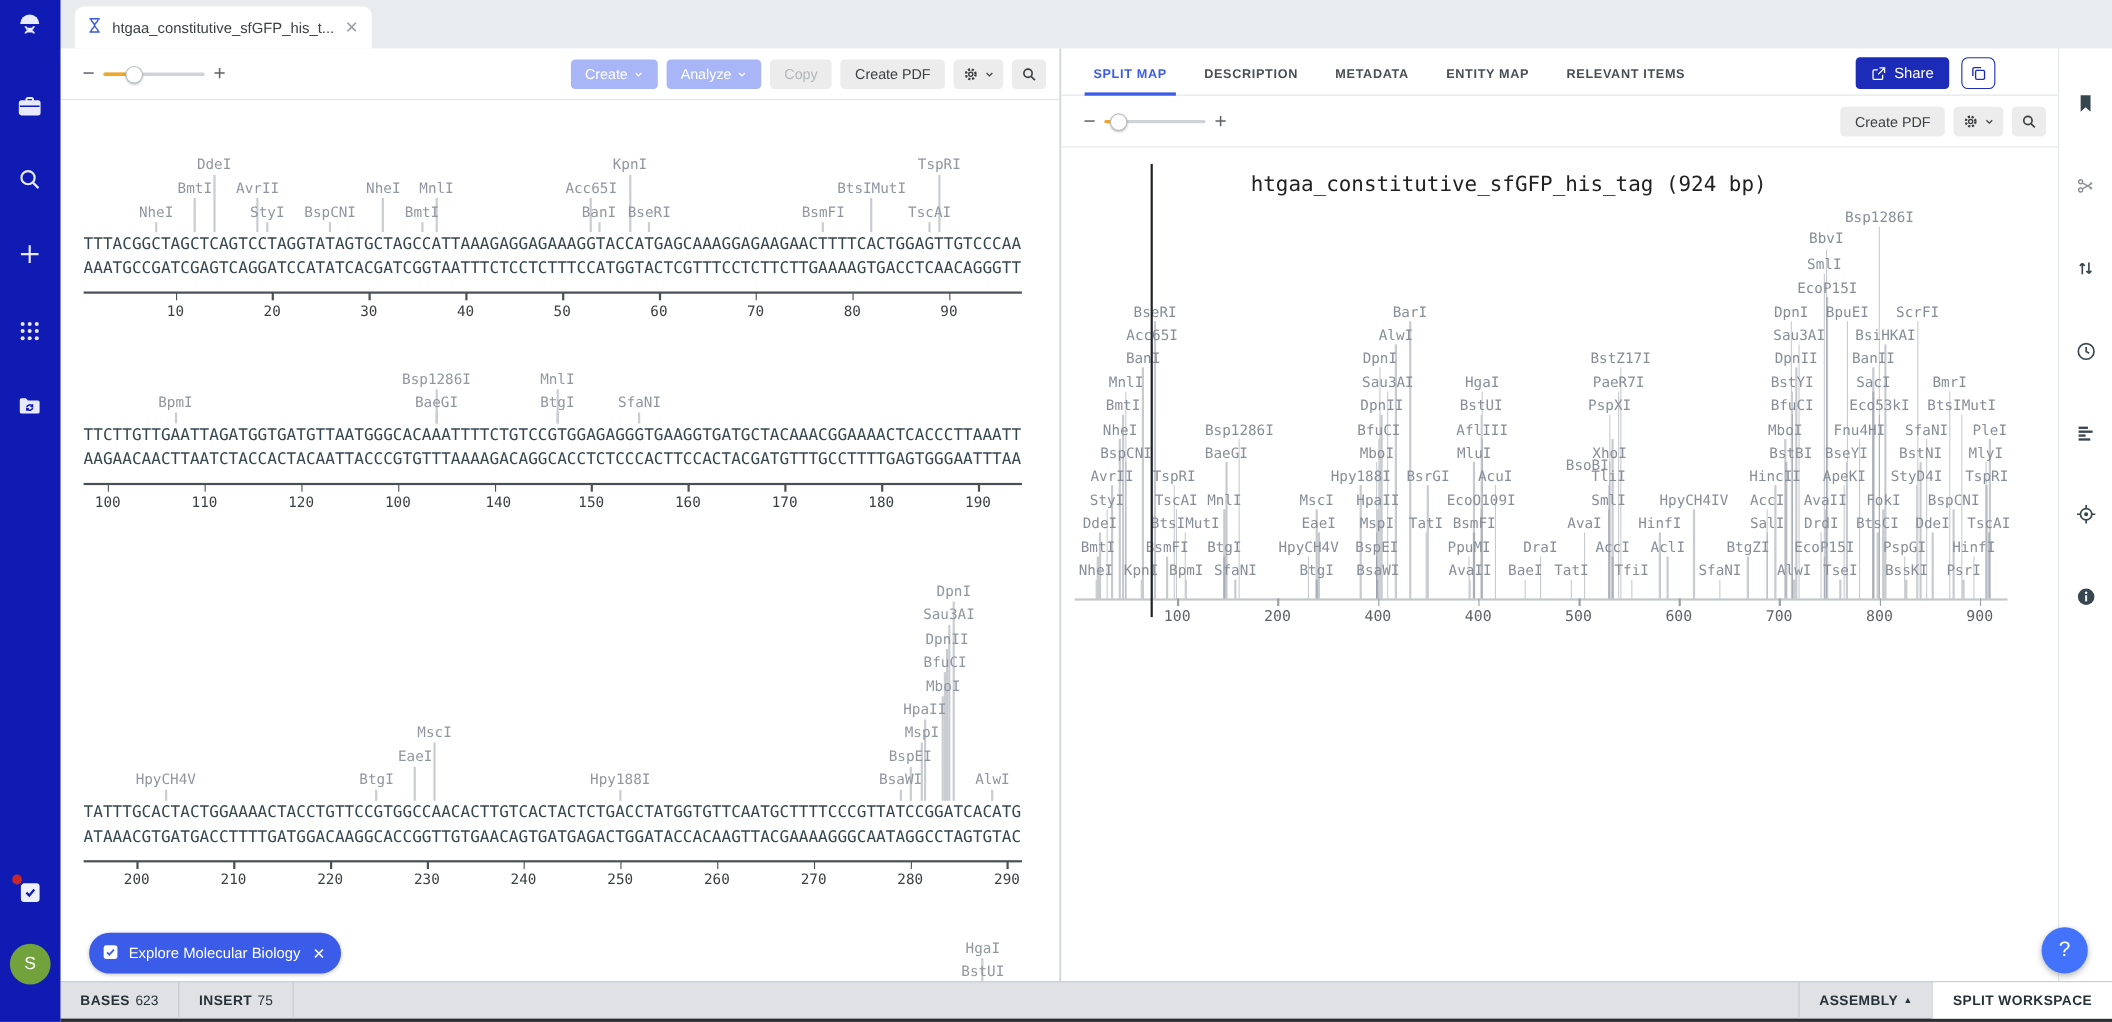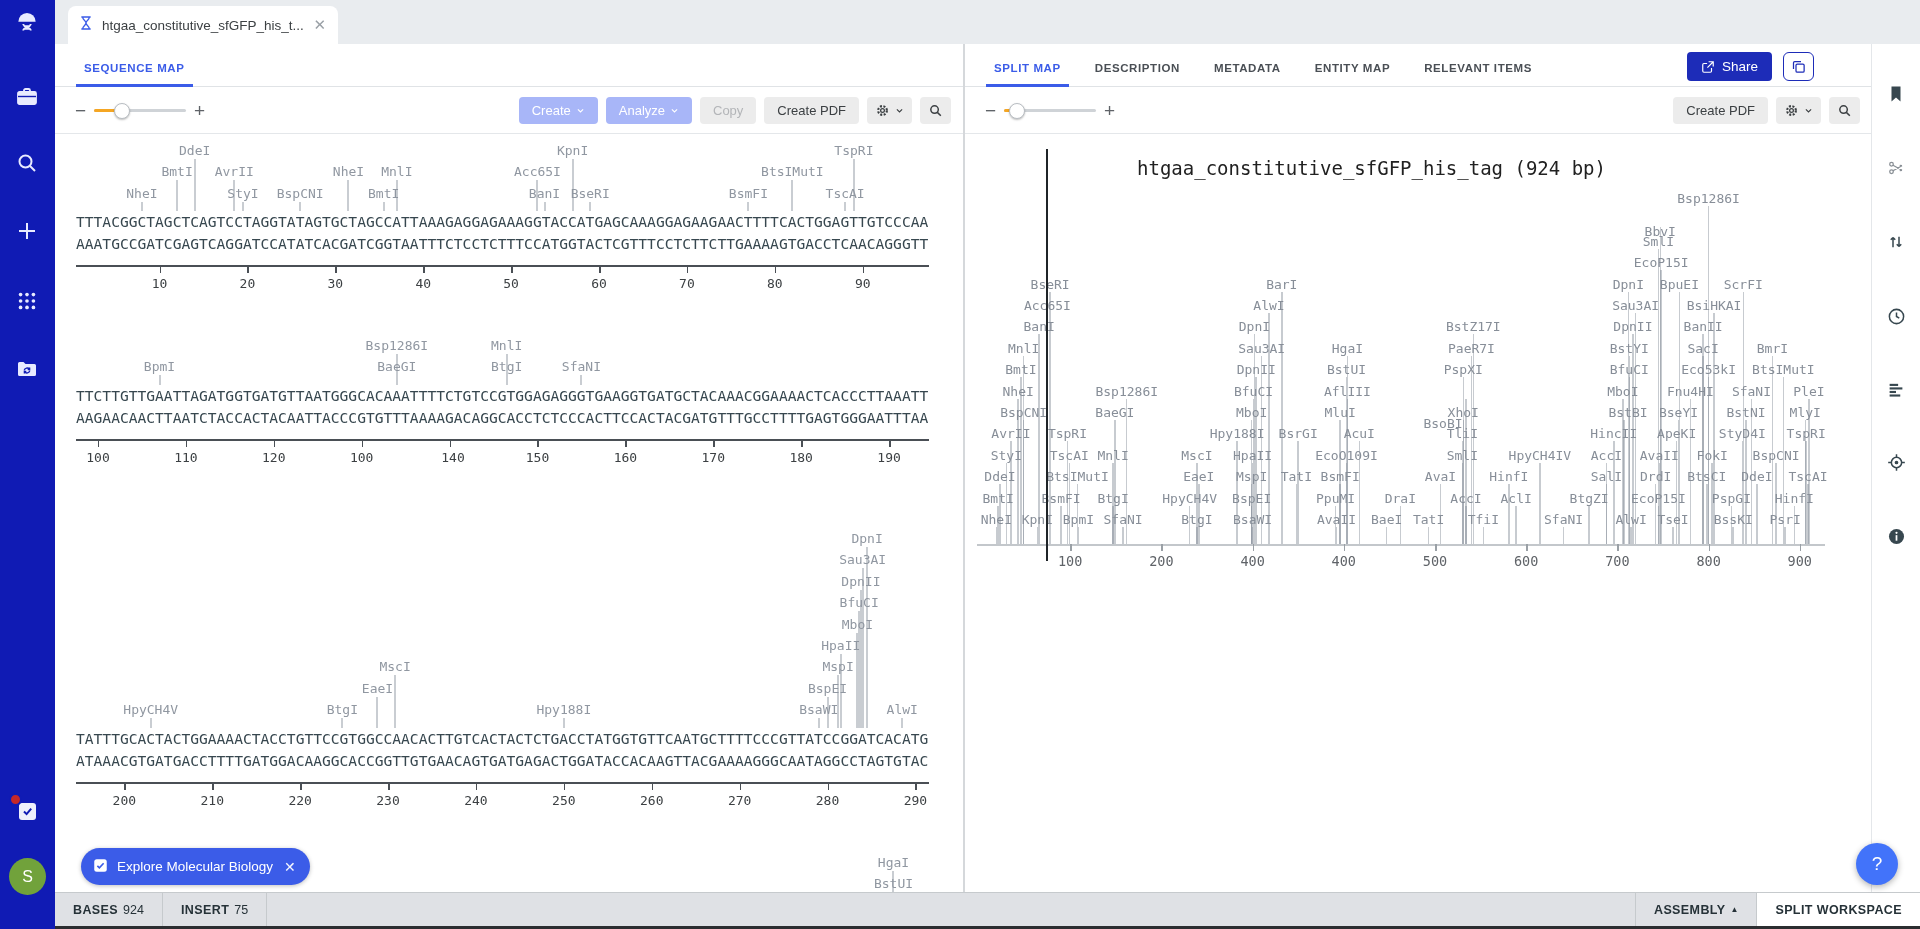--- a/index.html
+++ b/index.html
@@ -139,23 +139,20 @@
         <svg width="16" height="18" viewBox="0 0 24 24" fill="none" stroke="#3b5ce8" stroke-width="2">
             <path d="M5 3h14M5 21h14M7 3c0 5 5 5.5 5 9s-5 4-5 9M17 3c0 5-5 5.5-5 9s5 4 5 9"></path>
           </svg>
       </span>
       <span class="t-title">htgaa_constitutive_sfGFP_his_t...</span>
       <span class="t-close">✕</span>
     </div>
   </div>
 
   <section class="panel" id="left-panel">
-    <div class="p-header">
-      <span class="ptab active">SEQUENCE MAP</span>
-    </div>
     <div class="p-toolbar">
       <div class="zoomctl">
         <span class="pm">−</span>
         <span class="slider">
             <span class="track"></span>
             <span class="fill" style="width:26px"></span>
             <span class="knob" style="left:20px"></span>
           </span>
         <span class="pm">+</span>
       </div>
@@ -402,21 +399,21 @@
             <circle cx="10.5" cy="10.5" r="6"></circle>
             <path d="M15 15l5.5 5.5"></path>
           </svg>
       </button>
     </div>
     <div id="rmap-content">
         <div class="" id="rmap-title" style="left: 172px; top: 24px;">htgaa_constitutive_sfGFP_his_tag (924 bp)</div>
         <div class="rtick" style="left: 742.85px; top: 73px; height: 338px;"></div>
         <div class="rlab" style="left: 743.6px; top: 58px;">Bsp1286I</div>
         <div class="rtick" style="left: 694.514px; top: 94.4px; height: 316.6px;"></div>
-        <div class="rlab" style="left: 695.264px; top: 91px;">BbvI</div>
+        <div class="rlab" style="left: 695.264px; top: 77px;">BbvI</div>
         <div class="rtick" style="left: 692.69px; top: 115.8px; height: 295.2px;"></div>
         <div class="rlab" style="left: 693.44px; top: 100.8px;">SmlI</div>
         <div class="rtick" style="left: 695.426px; top: 137.2px; height: 273.8px;"></div>
         <div class="rlab" style="left: 696.176px; top: 122.2px;">EcoP15I</div>
         <div class="rtick" style="left: 84.386px; top: 158.6px; height: 252.4px;"></div>
         <div class="rlab" style="left: 85.136px; top: 143.6px;">BseRI</div>
         <div class="rtick" style="left: 316.034px; top: 158.6px; height: 252.4px;"></div>
         <div class="rlab" style="left: 316.784px; top: 143.6px;">BarI</div>
         <div class="rtick" style="left: 662.594px; top: 158.6px; height: 252.4px;"></div>
         <div class="rlab" style="left: 663.344px; top: 143.6px;">DpnI</div>
@@ -686,21 +683,21 @@
     <span class="sic"><svg width="19" height="19" viewBox="0 0 24 24">
           <circle cx="12" cy="12" r="9.5" fill="#37474f"></circle>
           <rect x="10.9" y="10.3" width="2.2" height="7" fill="#fff"></rect>
           <circle cx="12" cy="7.3" r="1.4" fill="#fff"></circle>
         </svg></span>
   </aside>
 
   <footer id="statusbar">
     <span class="sseg">
         <b>BASES</b>
-        <span>924</span>
+        <span>623</span>
       </span>
     <span class="sseg">
         <b>INSERT</b>
         <span>75</span>
       </span>
     <span id="sb-spacer"></span>
     <span class="sseg right">
         <b>ASSEMBLY</b>
         <span style="font-size:8px">▲</span>
       </span>

